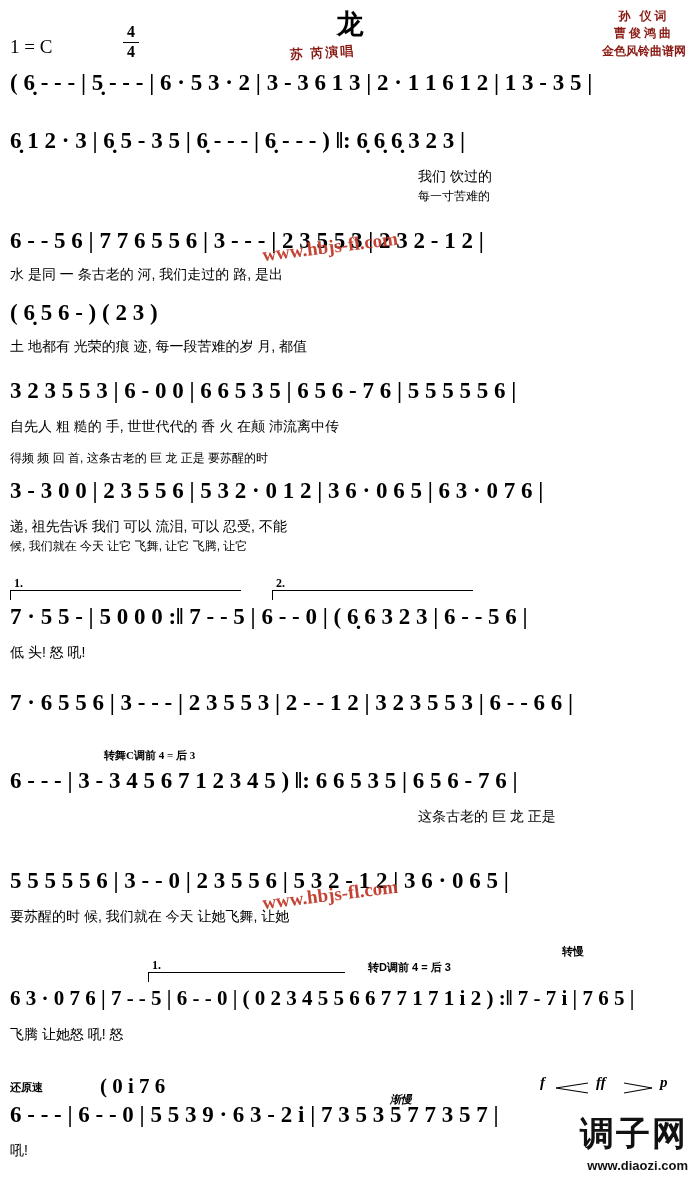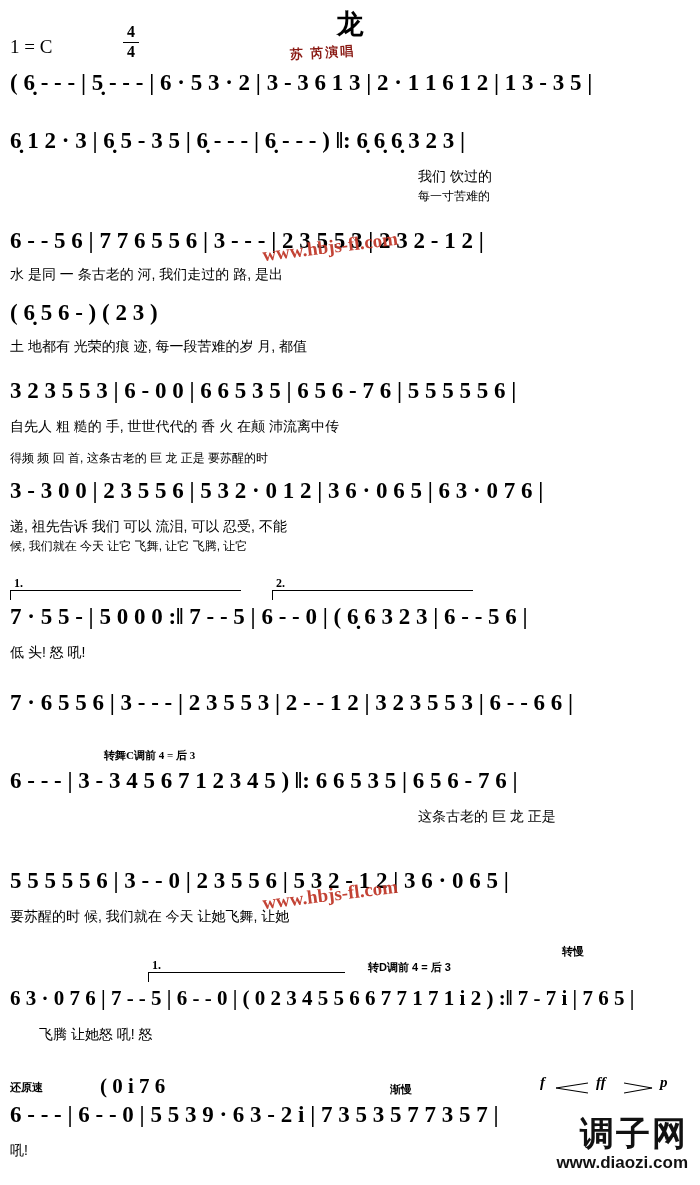--- a/index.html
+++ b/index.html
@@ -75,21 +75,21 @@
   .wm2{left:262px;top:884px;font-size:19px;}
 
   
   .logo{
     position:absolute;right:12px;bottom:28px;
     font-size:34px;font-weight:bold;color:#111;
     font-family:Liberation Sans, sans-serif;letter-spacing:2px;
   }
   .logo-url{
     position:absolute;right:12px;bottom:12px;
-    font-size:17px;font-weight:bold;color:#111;
+    font-size:13px;font-weight:bold;color:#111;
     font-family:"Liberation Sans",sans-serif;
   }
 
   .dyn{position:absolute;font-style:italic;font-size:15px;font-weight:bold;font-family:"Liberation Serif",serif;}
   .hairpin{position:absolute;}
 </style>
 </head>
 <body>
 
 <div class="sheet">
@@ -99,20 +99,25 @@
   <div class="key">1 = C</div>
 
   <div class="meter">
     <span class="num">4</span>
     <span class="bar"></span>
     <span class="num">4</span>
   </div>
 
   <div class="singer">苏 芮演唱</div>
 
+  <div class="credits">
+    <div class="l1">孙   仪词</div>
+    <div class="l2">曹俊鸿曲</div>
+    <div class="site">金色风铃曲谱网</div>
+  </div>
 
   <div class="row" style="top:70px;">
     <div class="notes" style="top:0;">( 6̣ - - -  | 5̣ - - -  | 6 · 5 3 · 2 | 3 - 3 6 1 3 | 2 · 1 1 6 1 2 | 1  3 - 3 5 |</div>
   </div>
 
   <div class="row" style="top:128px;">
     <div class="notes" style="top:0;">6̣ 1 2 · 3 | 6̣ 5 - 3 5 | 6̣ - - - | 6̣ - - - ) ‖: 6̣ 6̣ 6̣ 3 2 3 |</div>
     <div class="lyric" style="top:40px;left:418px;">我们    饮过的</div>
     <div class="lyric lyric2" style="top:60px;left:418px;">每一寸苦难的</div>
   </div>
@@ -162,26 +167,26 @@
     <div class="notes" style="top:0;">5 5 5 5 5 6 | 3 - - 0 | 2 3 5 5 6 | 5 3 2 - 1 2 | 3 6 · 0 6 5 |</div>
     <div class="lyric" style="top:40px;">要苏醒的时  候,      我们就在  今天  让她飞舞,    让她</div>
   </div>
 
   <div class="row" style="top:956px;">
     <div class="bracket" style="left:148px;top:16px;width:196px;"></div>
     <div class="brk-label" style="left:152px;top:2px;">1.</div>
     <div class="mark" style="left:368px;top:4px;">转D调前 4 = 后 3</div>
     <div class="mark" style="left:562px;top:-12px;">转慢</div>
     <div class="notes" style="top:30px;font-size:21px;">6 3 · 0 7 6 | 7 - - 5 | 6 - - 0 | ( 0 2 3 4 5 5 6 6 7 7 1 7 1 i 2 ) :‖ 7 - 7 i | 7 6 5 |</div>
-    <div class="lyric" style="top:70px;margin-left:29px;">飞腾  让她怒    吼!                                怒</div>
+    <div class="lyric" style="top:70px;">飞腾  让她怒    吼!                                怒</div>
   </div>
 
   <div class="row" style="top:1078px;">
     <div class="mark" style="left:10px;top:2px;">还原速</div>
-    <div class="mark" style="left:390px;top:4px;">渐慢</div>
+    <div class="mark" style="left:390px;top:14px;font-style:italic;">渐慢</div>
     <div class="notes" style="top:-4px;left:100px;font-size:21px;">( 0 i   7 6</div>
     <div class="dyn" style="left:540px;top:-4px;">f</div>
     <svg class="hairpin" style="left:556px;top:4px;" width="34" height="12">
       <line x1="0" y1="6" x2="32" y2="1" stroke="#000" stroke-width="1.2"></line>
       <line x1="0" y1="6" x2="32" y2="11" stroke="#000" stroke-width="1.2"></line>
     </svg>
     <div class="dyn" style="left:596px;top:-4px;">ff</div>
     <svg class="hairpin" style="left:624px;top:4px;" width="30" height="12">
       <line x1="0" y1="1" x2="28" y2="6" stroke="#000" stroke-width="1.2"></line>
       <line x1="0" y1="11" x2="28" y2="6" stroke="#000" stroke-width="1.2"></line>

